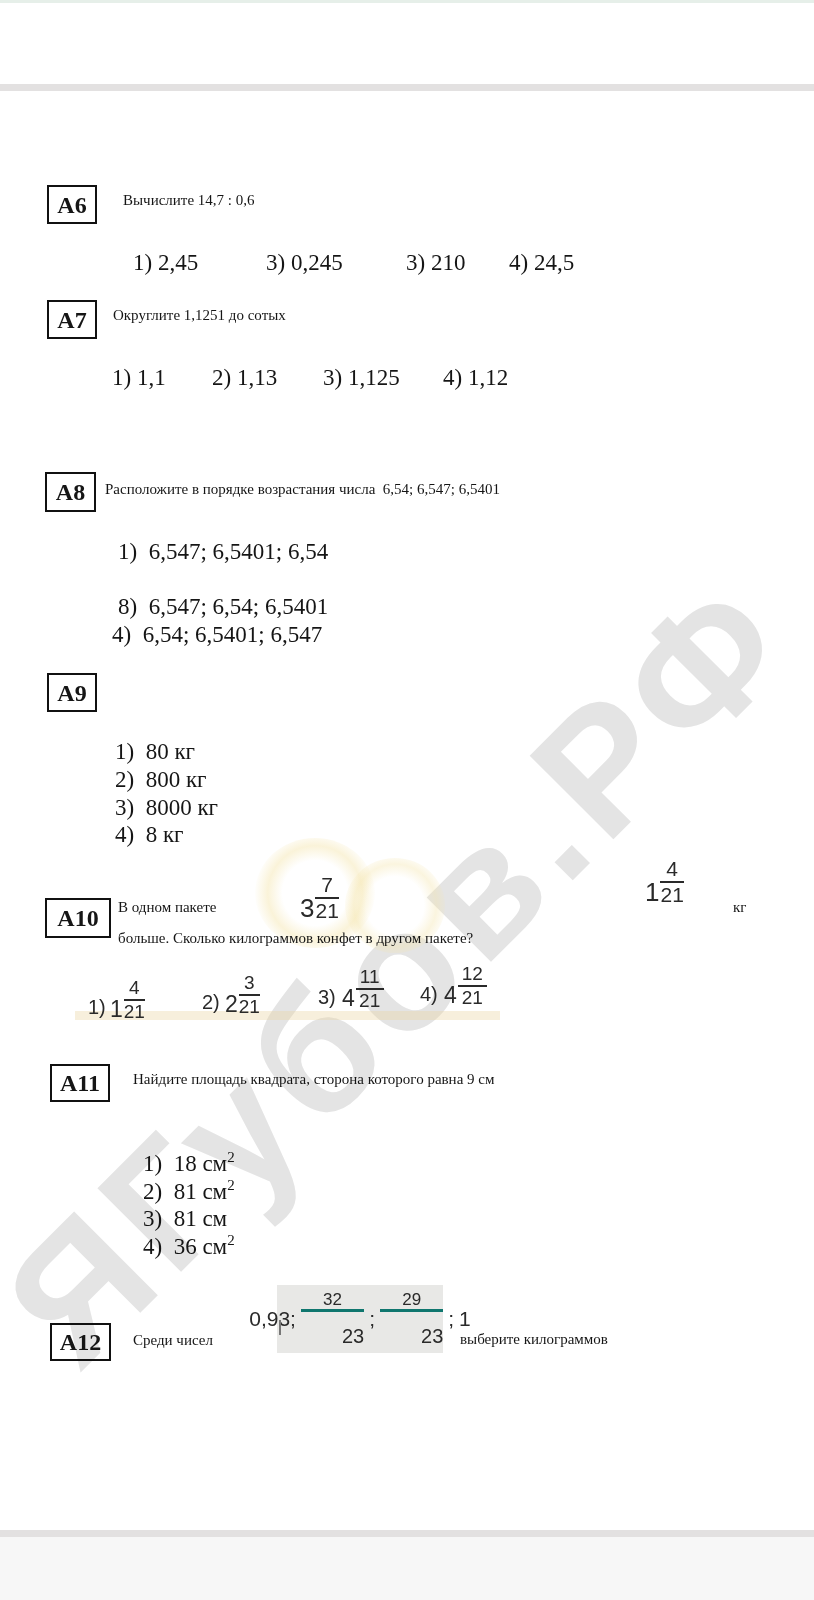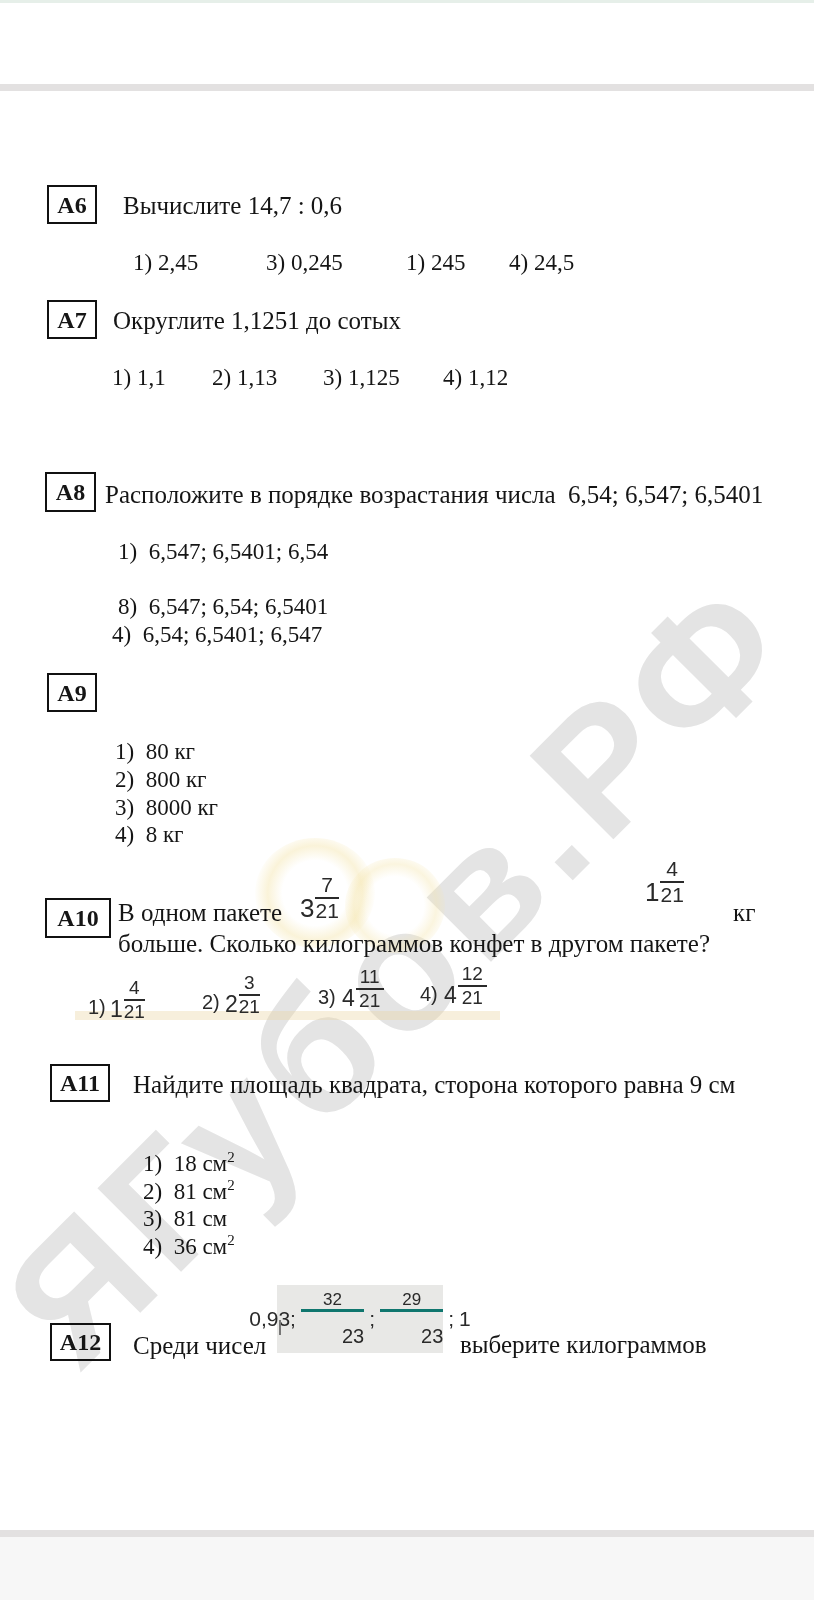--- a/index.html
+++ b/index.html
@@ -27,21 +27,21 @@
   .stain2{left:345px;top:858px;width:100px;height:95px;
     background:radial-gradient(circle,rgba(250,240,198,0.0) 42%,rgba(244,228,170,0.38) 60%,rgba(250,240,198,0.0) 78%);}
   .creamstripe{position:absolute;left:75px;top:1011px;width:425px;height:9px;
     background:rgba(233,214,164,0.38);z-index:1;}
   .q{position:absolute;inset:0;z-index:2;}
   .qbox{
     position:absolute;border:2px solid #111;background:transparent;
     display:flex;align-items:center;justify-content:center;
     font-weight:bold;font-size:24px;line-height:1;
   }
-  .qtext{position:absolute;font-size:25px;line-height:1.2;white-space:pre;}
+  .qtext{position:absolute;font-size:15px;line-height:1.2;white-space:pre;}
   .opt{position:absolute;font-size:23px;line-height:1.2;white-space:pre;}
   .sup{font-size:15px;position:relative;top:-9px;}
   .mix{position:absolute;display:flex;align-items:flex-end;z-index:2;
     font-family:"Liberation Sans","DejaVu Sans",sans-serif;color:#2a2a2a;}
   .mix .whole{font-size:26px;line-height:1;padding-bottom:1px;}
   .mix .stack{display:inline-block;text-align:center;margin-left:1px;}
   .mix .num{display:block;font-size:21px;line-height:1.05;padding:0 4px 1px 4px;border-bottom:2px solid #2a2a2a;}
   .mix .den{display:block;font-size:21px;line-height:1.05;padding-top:1px;}
   .mix-sm .whole{font-size:23px;}
   .mix-sm .num,.mix-sm .den{font-size:19px;}
@@ -70,21 +70,21 @@
 <div class="stain stain1"></div>
 <div class="stain stain2"></div>
 
 <div class="q">
   <div class="qbox" style="left:47px;top:185px;width:46px;height:35px">
     <span>А6</span>
   </div>
   <div class="qtext" style="left:123px;top:191px">Вычислите 14,7 : 0,6</div>
   <div class="opt" style="left:133px;top:249px">1) 2,45</div>
   <div class="opt" style="left:266px;top:249px">3) 0,245</div>
-  <div class="opt" style="left:406px;top:249px">1) 245</div>
+  <div class="opt" style="left:406px;top:249px">3) 210</div>
   <div class="opt" style="left:509px;top:249px">4) 24,5</div>
 </div>
 
 <div class="q">
   <div class="qbox" style="left:47px;top:300px;width:46px;height:35px">
     <span>А7</span>
   </div>
   <div class="qtext" style="left:113px;top:306px">Округлите 1,1251 до сотых</div>
   <div class="opt" style="left:112px;top:364px">1) 1,1</div>
   <div class="opt" style="left:212px;top:364px">2) 1,13</div>

